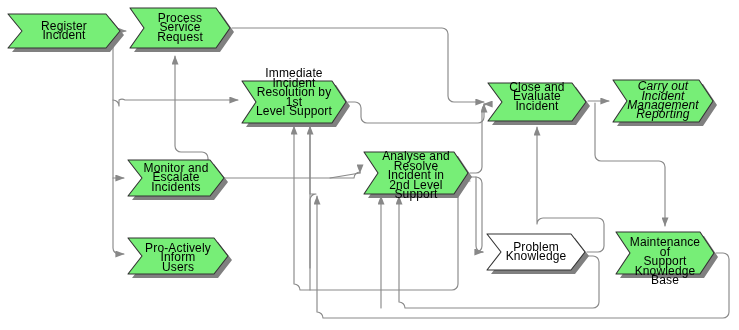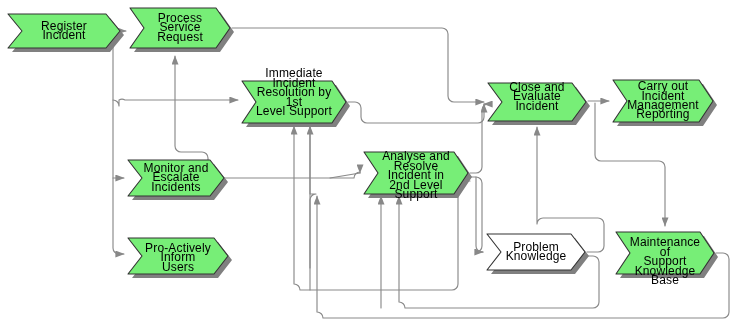--- a/index.html
+++ b/index.html
@@ -153,21 +153,21 @@
 Level Support</div>
       <div class="node-label" style="left: 142px; top: 160px; width: 68px; height: 36px;">Monitor and
 Escalate Incidents</div>
       <div class="node-label" style="left: 142px; top: 238px; width: 72px; height: 40px;">Pro-Actively Inform
 Users</div>
       <div class="node-label" style="left: 378px; top: 152px; width: 76px; height: 48px;">Analyse and
 Resolve Incident in
 2nd Level Support</div>
       <div class="node-label" style="left: 502px; top: 87px; width: 70px; height: 20px;">Close and
 Evaluate Incident</div>
-      <div class="node-label" style="left: 627px; top: 80px; width: 72px; height: 42px;">Carry out Incident
+      <div class="node-label" style="left: 627px; top: 80px; width: 72px; height: 42px; font-style: italic;">Carry out Incident
 Management
 Reporting</div>
       <div class="node-label" style="left: 501px; top: 234px; width: 70px; height: 36px;">Problem
 Knowledge</div>
       <div class="node-label" style="left: 630px; top: 232px; width: 70px; height: 60px;">Maintenance of
 Support
 Knowledge Base</div>
     </div>
 </div>
 

